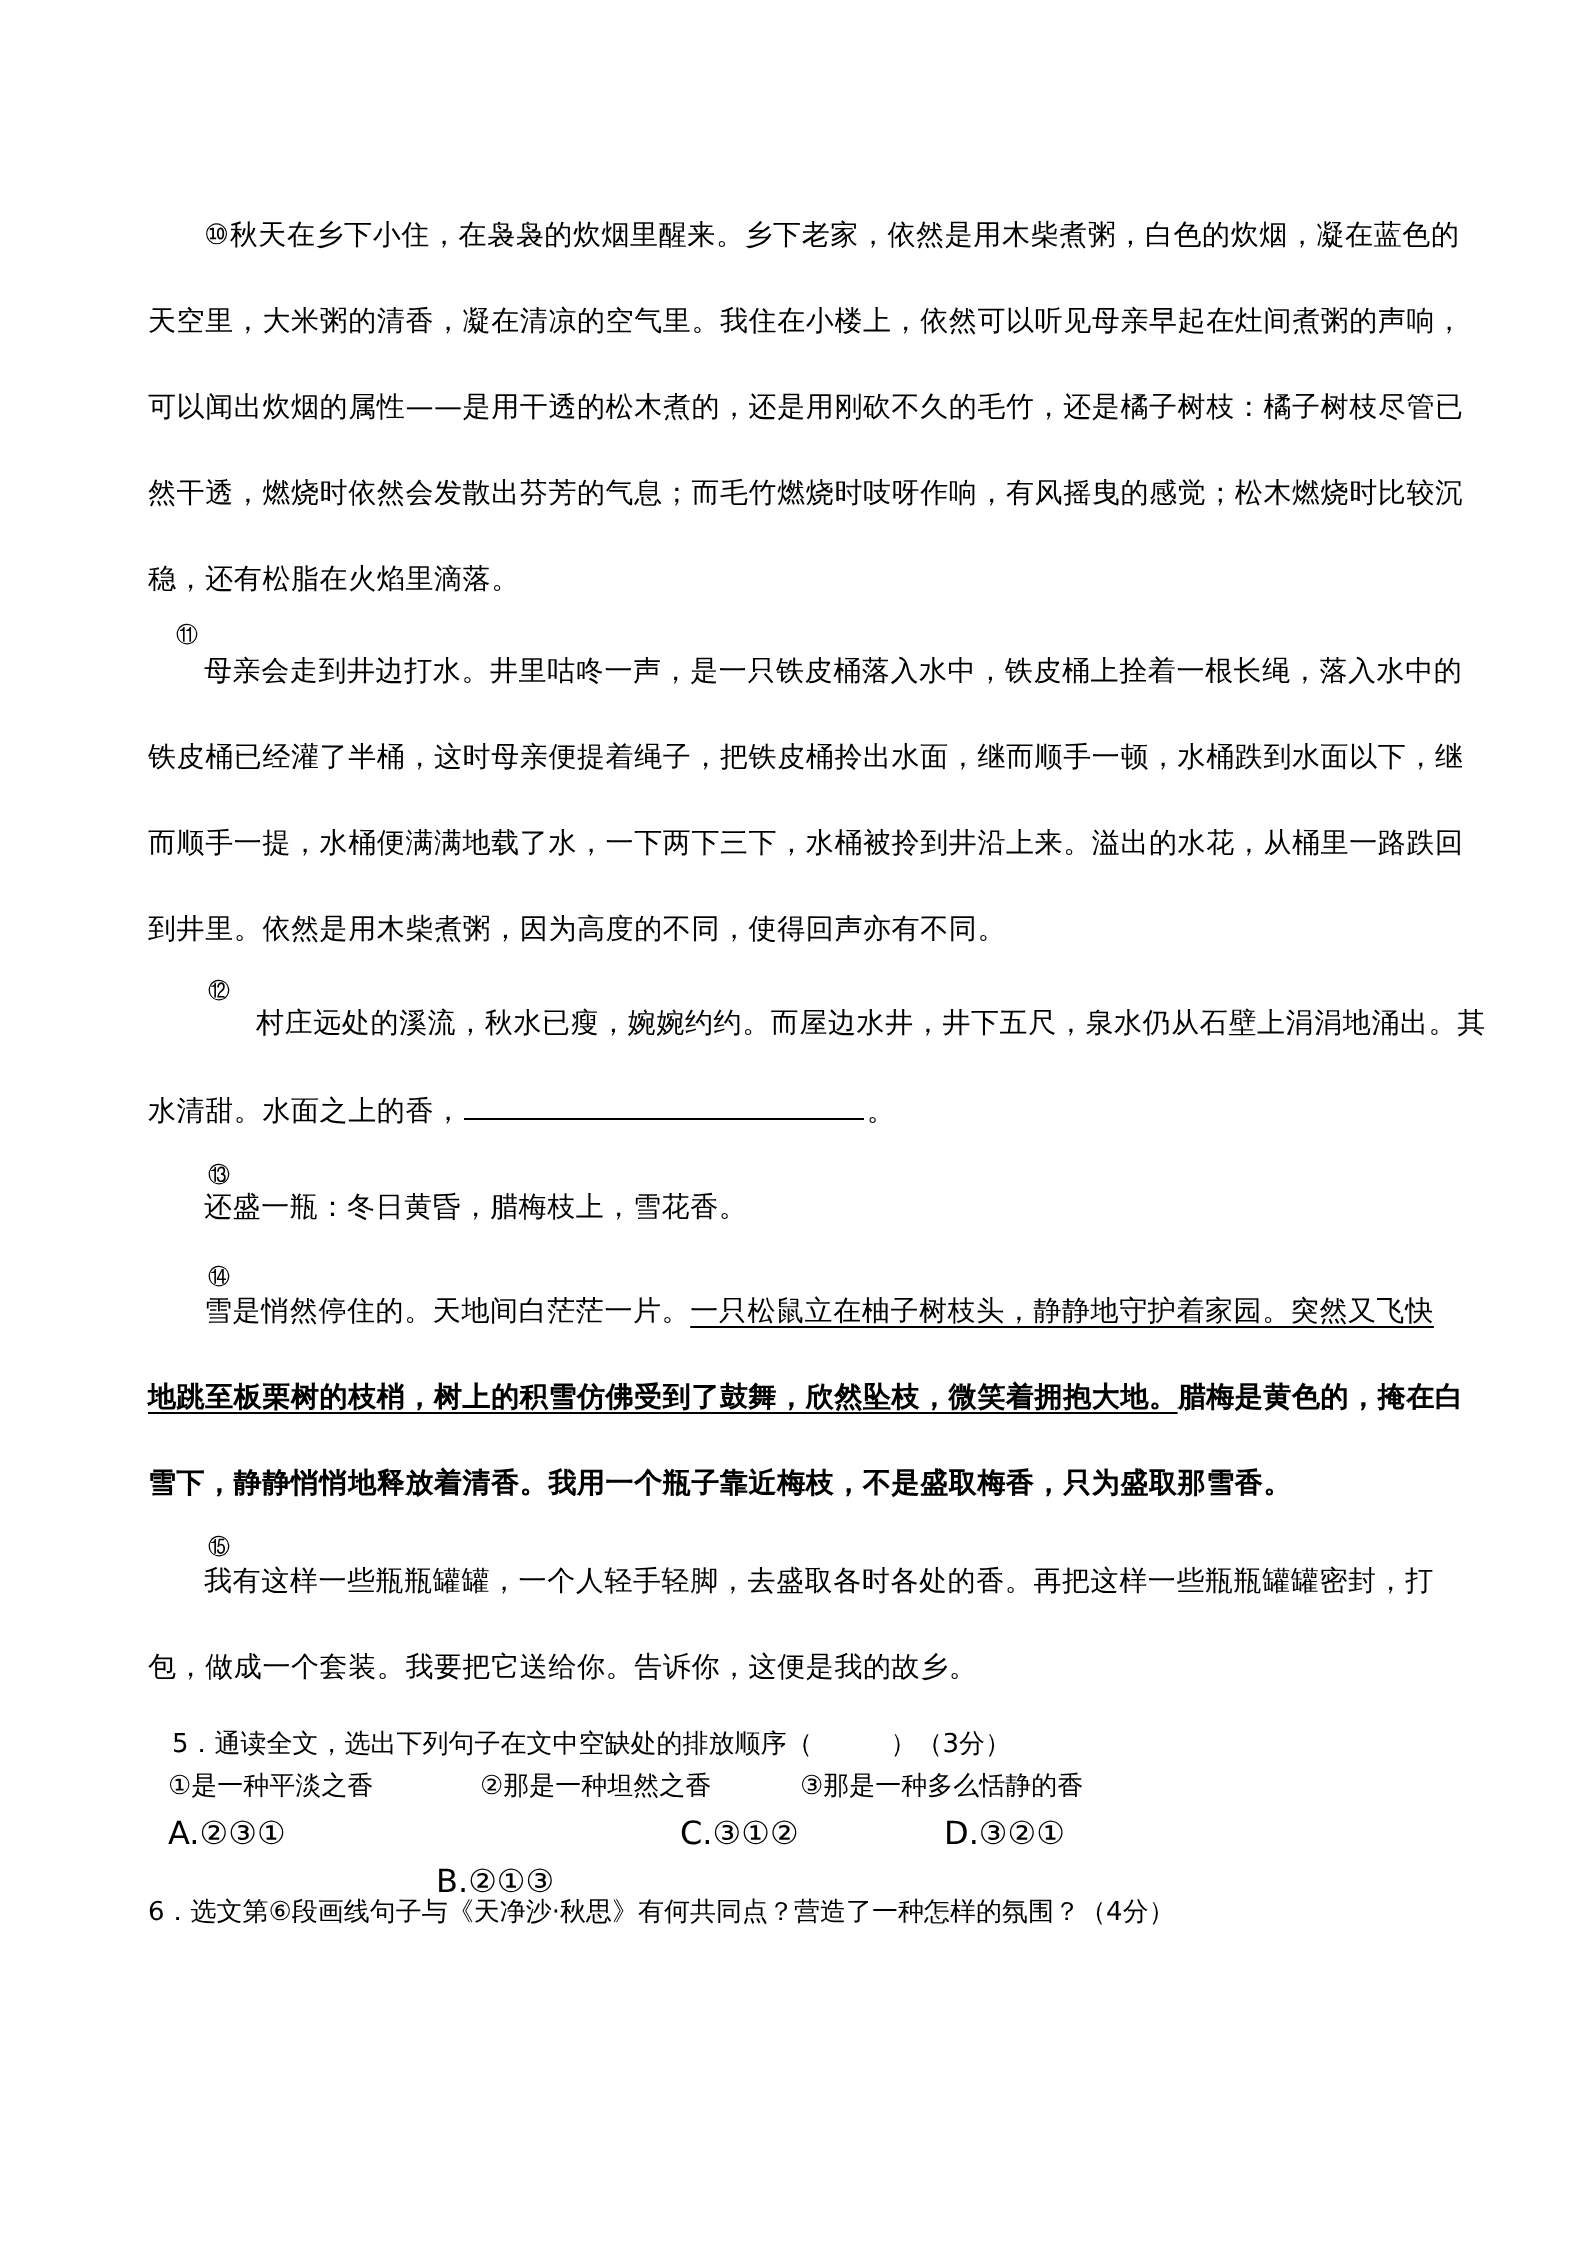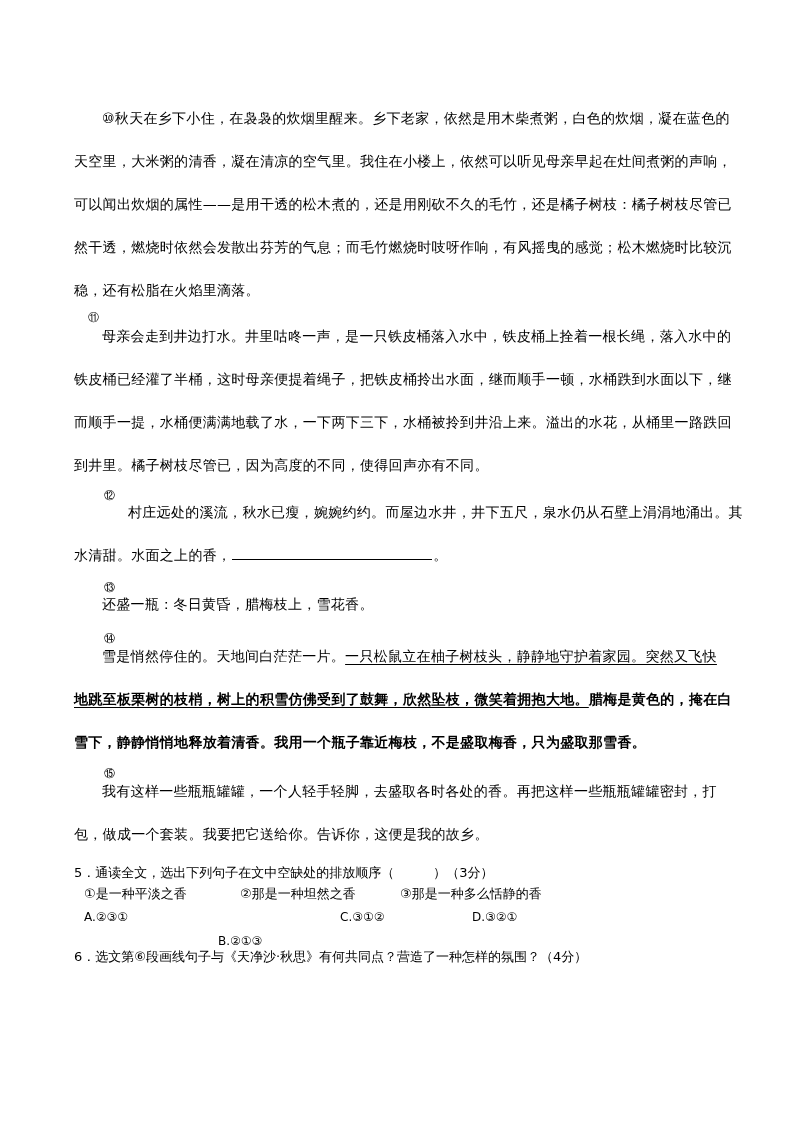--- a/index.html
+++ b/index.html
@@ -6,41 +6,41 @@
   body { width: 794px; height: 1123px; position: relative; overflow: hidden;
          font-family: "DejaVu Sans", "Liberation Sans", sans-serif; color: #000; }
   .page { position: absolute; left: 2px; top: 0; width: 794px; height: 1123px; }
   .para { position: absolute; left: 72px; width: 650px; font-size: 14px; letter-spacing: 0.3px; }
   .line { position: absolute; left: 0; white-space: nowrap; height: 20px; line-height: 20px; }
   .ind { left: 28px; }
   .circ { position: absolute; font-size: 11px; line-height: 12px; }
   .u { text-decoration: underline; text-underline-offset: 3px; }
   .blank { display: inline-block; width: 200px; border-bottom: 1px solid #000; height: 14px; vertical-align: baseline; margin: 0 1px; }
   .q { position: absolute; left: 72px; font-size: 13px; white-space: nowrap; line-height: 18px; }
-  .opt { position: absolute; font-size: 12px; white-space: nowrap; line-height: 18px; }
+  .opt { position: absolute; font-size: 16px; white-space: nowrap; line-height: 18px; }
 </style>
 </head>
 <body>
 
 <div class="page">
 
   <div class="para" style="top:108px;">
     <div class="line ind" style="top:0;"><span>⑩</span><span>秋天在乡下小住，在袅袅的炊烟里醒来。乡下老家，依然是用木柴煮粥，白色的炊烟，凝在蓝色的</span></div>
     <div class="line" style="top:43px;">天空里，大米粥的清香，凝在清凉的空气里。我住在小楼上，依然可以听见母亲早起在灶间煮粥的声响，</div>
     <div class="line" style="top:86px;">可以闻出炊烟的属性——是用干透的松木煮的，还是用刚砍不久的毛竹，还是橘子树枝：橘子树枝尽管已</div>
     <div class="line" style="top:129px;">然干透，燃烧时依然会发散出芬芳的气息；而毛竹燃烧时吱呀作响，有风摇曳的感觉；松木燃烧时比较沉</div>
     <div class="line" style="top:172px;">稳，还有松脂在火焰里滴落。</div>
   </div>
 
   <div class="para" style="top:312px;">
     <span class="circ" style="left:14px;top:0;">⑪</span>
     <div class="line ind" style="top:14px;">母亲会走到井边打水。井里咕咚一声，是一只铁皮桶落入水中，铁皮桶上拴着一根长绳，落入水中的</div>
     <div class="line" style="top:57px;">铁皮桶已经灌了半桶，这时母亲便提着绳子，把铁皮桶拎出水面，继而顺手一顿，水桶跌到水面以下，继</div>
     <div class="line" style="top:100px;">而顺手一提，水桶便满满地载了水，一下两下三下，水桶被拎到井沿上来。溢出的水花，从桶里一路跌回</div>
-    <div class="line" style="top:143px;">到井里。橘子树枝尽管已，因为高度的不同，使得回声亦有不同。</div>
+    <div class="line" style="top:143px;">到井里。依然是用木柴煮粥，因为高度的不同，使得回声亦有不同。</div>
   </div>
 
   <div class="para" style="top:490px;">
     <span class="circ" style="left:30px;top:0;">⑫</span>
     <div class="line ind" style="top:12px;margin-left:26px;">村庄远处的溪流，秋水已瘦，婉婉约约。而屋边水井，井下五尺，泉水仍从石壁上涓涓地涌出。其</div>
     <div class="line" style="top:55px;"><span>水清甜。水面之上的香，</span><span class="blank"></span><span>。</span></div>
   </div>
 
   <div class="para" style="top:582px;">
     <span class="circ" style="left:30px;top:0;">⑬</span>
@@ -53,21 +53,21 @@
     <div class="line" style="top:56px;font-weight:bold;"><span class="u">地跳至板栗树的枝梢，树上的积雪仿佛受到了鼓舞，欣然坠枝，微笑着拥抱大地。</span><span>腊梅是黄色的，掩在白</span></div>
     <div class="line" style="top:99px;font-weight:bold;">雪下，静静悄悄地释放着清香。我用一个瓶子靠近梅枝，不是盛取梅香，只为盛取那雪香。</div>
   </div>
 
   <div class="para" style="top:768px;">
     <span class="circ" style="left:30px;top:0;">⑮</span>
     <div class="line ind" style="top:13px;">我有这样一些瓶瓶罐罐，一个人轻手轻脚，去盛取各时各处的香。再把这样一些瓶瓶罐罐密封，打</div>
     <div class="line" style="top:56px;">包，做成一个套装。我要把它送给你。告诉你，这便是我的故乡。</div>
   </div>
 
-  <div class="q" style="top:864px;">5．通读全文，选出下列句子在文中空缺处的排放顺序（　　　）（3分）</div>
+  <div class="q" style="top:864px;margin-left:12px;">5．通读全文，选出下列句子在文中空缺处的排放顺序（　　　）（3分）</div>
   <div class="q" style="top:885px;left:82px;">①是一种平淡之香</div>
   <div class="q" style="top:885px;left:238px;">②那是一种坦然之香</div>
   <div class="q" style="top:885px;left:398px;">③那是一种多么恬静的香</div>
   <div class="opt" style="top:908px;left:82px;">A.②③①</div>
   <div class="opt" style="top:908px;left:216px;margin-top:24px;">B.②①③</div>
   <div class="opt" style="top:908px;left:338px;">C.③①②</div>
   <div class="opt" style="top:908px;left:470px;text-align:right;">D.③②①</div>
 
   <div class="q" style="top:948px;">6．选文第⑥段画线句子与《天净沙·秋思》有何共同点？营造了一种怎样的氛围？（4分）</div>
 

